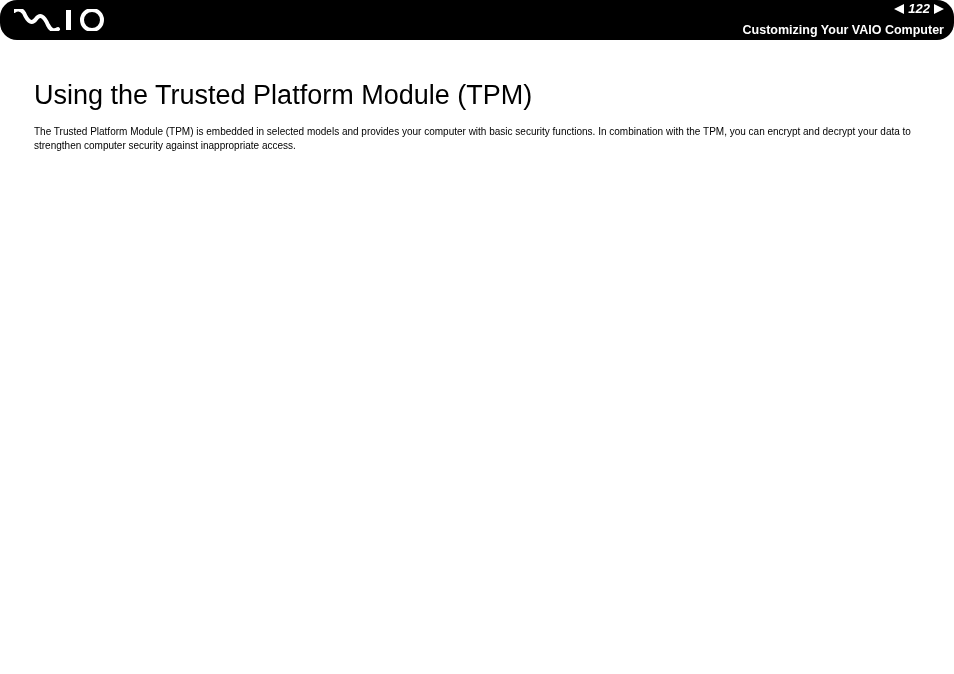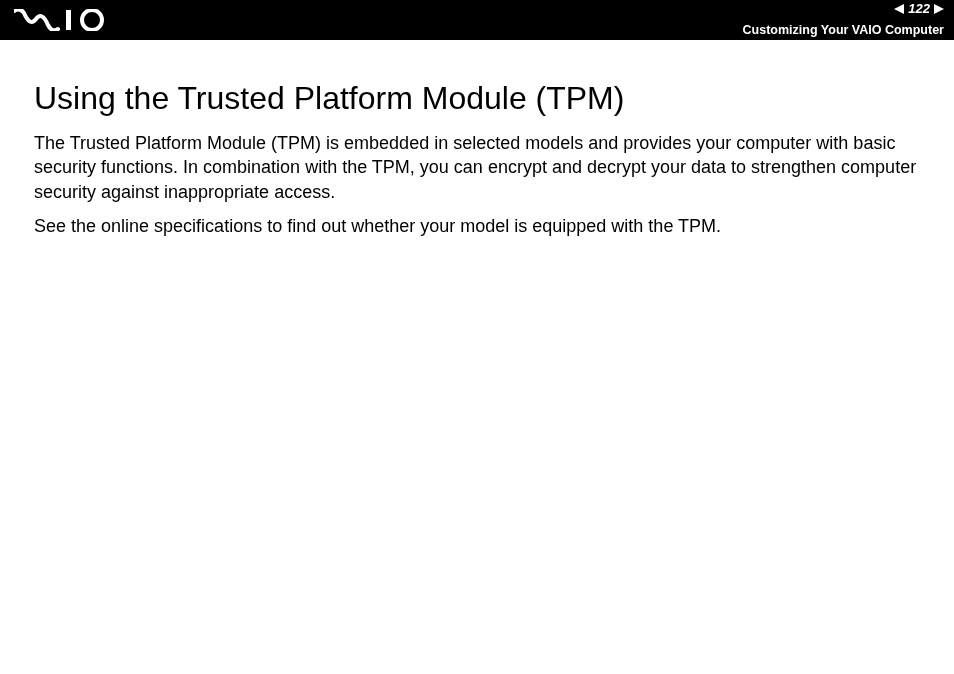--- a/index.html
+++ b/index.html
@@ -13,20 +13,21 @@
   }
   .header {
     width: 100%;
     height: 40px;
     background: #000;
     color: #fff;
     display: flex;
     align-items: center;
     justify-content: space-between;
     padding: 0 10px 0 14px;
+    border-radius: 17px;
   }
   .logo {
     display: flex;
     align-items: center;
   }
   .logo svg { display: block; }
   .header-right {
     display: flex;
     flex-direction: column;
     align-items: flex-end;
@@ -53,26 +54,26 @@
   .section-title {
     font-weight: bold;
     font-size: 12.5px;
     line-height: 1.2;
     margin-top: 8px;
   }
   .content {
     padding: 40px 34px 0 34px;
   }
   h1 {
-    font-size: 32px;
+    font-size: 27px;
     font-weight: normal;
     margin-bottom: 14px;
   }
   p {
-    font-size: 18px;
+    font-size: 10px;
     line-height: 1.35;
     margin-bottom: 10px;
   }
 </style>
 </head>
 <body>
 
 <div class="header">
   <div class="logo">
     <svg width="96" height="22" viewBox="0 0 96 22" fill="none">
@@ -87,14 +88,13 @@
       <span>122</span>
       <span class="arrow-right"></span>
     </div>
     <div class="section-title">Customizing Your VAIO Computer</div>
   </div>
 </div>
 
 <div class="content">
   <h1>Using the Trusted Platform Module (TPM)</h1>
   <p>The Trusted Platform Module (TPM) is embedded in selected models and provides your computer with basic security functions. In combination with the TPM, you can encrypt and decrypt your data to strengthen computer security against inappropriate access.</p>
-  <p>See the online specifications to find out whether your model is equipped with the TPM.</p>
 </div>
 
 </body></html>

